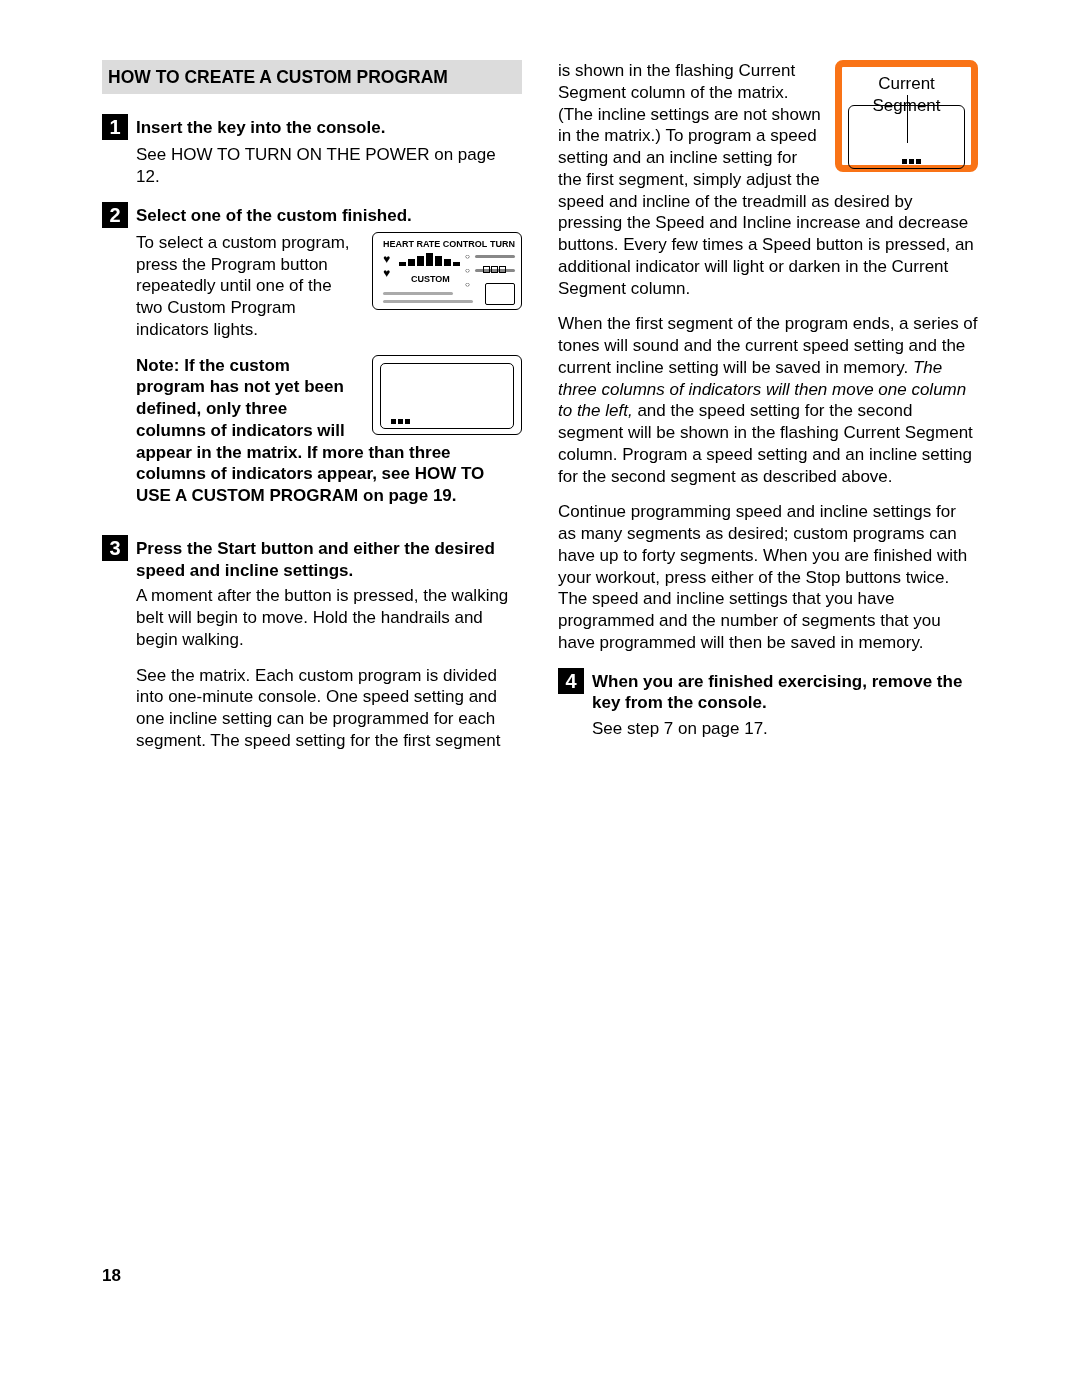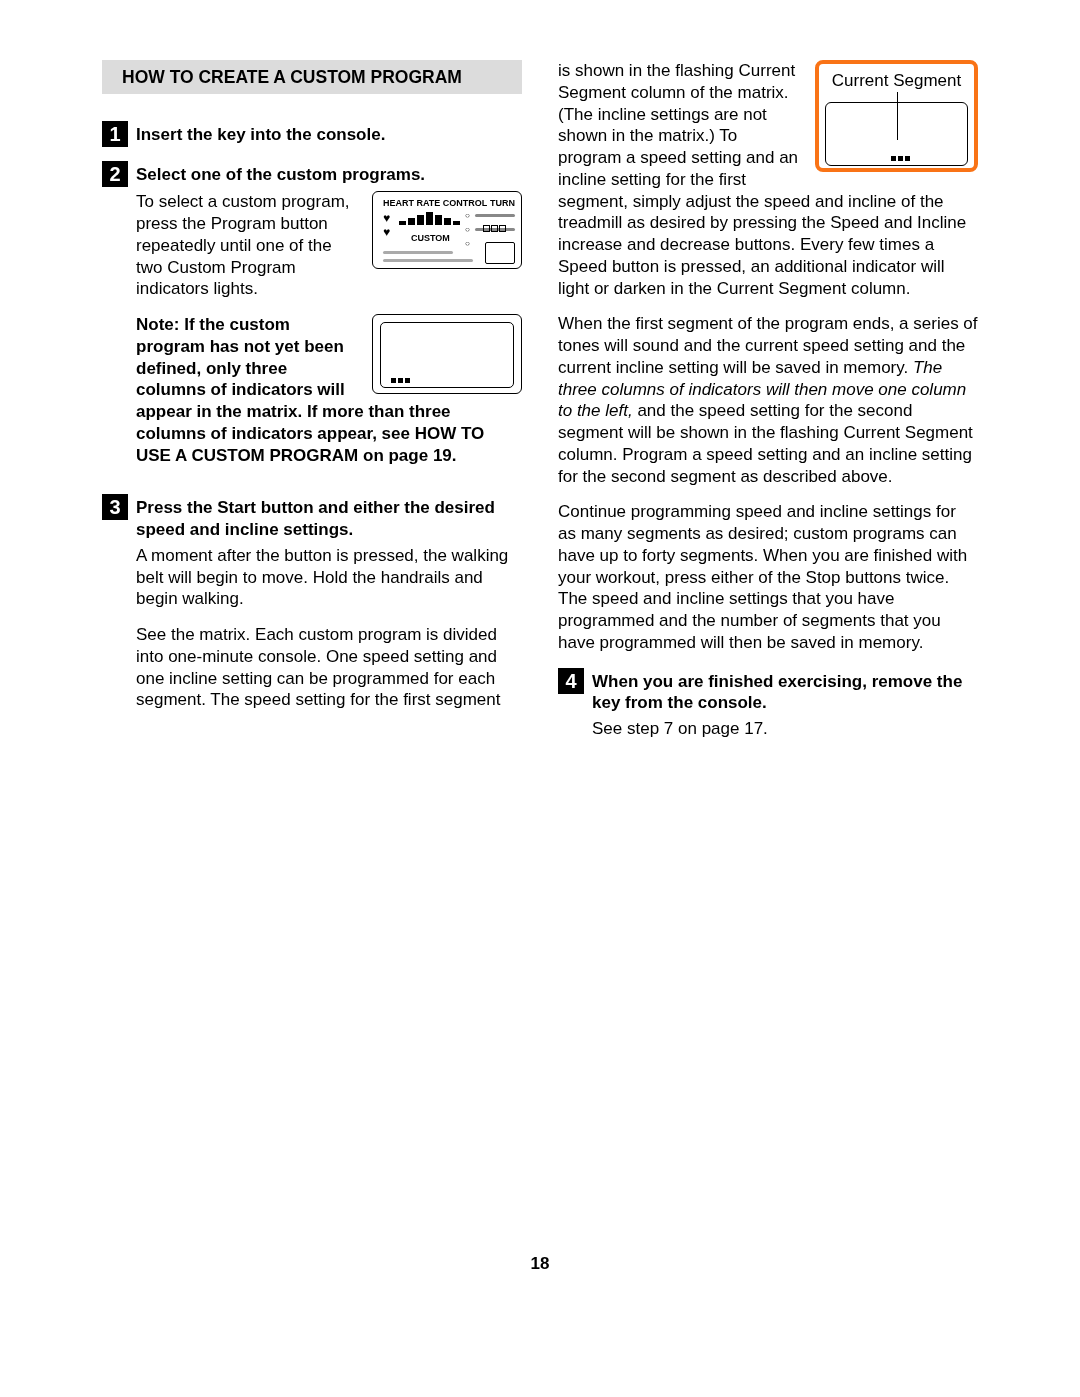--- a/index.html
+++ b/index.html
@@ -19,24 +19,24 @@
     display: flex;
     gap: 36px;
   }
   .col {
     flex: 1;
     font-size: 17px;
     line-height: 1.28;
   }
   .heading-bar {
     background: #dcdcdc;
-    padding: 6px 20px;
+    padding: 6px 6px;
     font-weight: bold;
     font-size: 17.5px;
-    margin-bottom: 27px;
+    margin-bottom: 20px;
   }
   .step {
     margin-bottom: 14px;
   }
   .step-head {
     display: flex;
     align-items: flex-start;
     margin-bottom: 4px;
   }
   .num-box {
@@ -81,23 +81,23 @@
     color: #000;
   }
   .bars {
     position: absolute;
     display: flex;
     gap: 2px;
     align-items: flex-end;
   }
   .bars span { background: #000; }
   .segbox {
-    border: 4px solid #f97316;
+    border: 7px solid #f97316;
     border-radius: 8px;
-    width: 163px;
+    width: 143px;
     height: 112px;
     float: right;
     margin-left: 14px;
     position: relative;
     box-sizing: border-box;
   }
   .segbox .label {
     position: absolute;
     top: 6px;
     left: 0; right: 0;
@@ -122,21 +122,21 @@
   }
   .squares {
     position: absolute;
     bottom: 4px;
     left: 46%;
     display: flex;
     gap: 2px;
   }
   .squares span { width: 5px; height: 5px; background: #000; }
   .pagenum {
-    text-align: center;
+    text-align: left;
     font-weight: bold;
     font-size: 17px;
     margin-top: 500px;
   }
   p { margin: 0 0 14px 0; }
   .clear { clear: both; }
 </style>
 </head>
 <body>
 
@@ -144,26 +144,27 @@
   <div class="cols">
 
     <div class="col">
       <div class="heading-bar">HOW TO CREATE A CUSTOM PROGRAM</div>
 
       <div class="step">
         <div class="step-head">
           <div class="num-box">1</div>
           <div class="step-title">Insert the key into the console.</div>
         </div>
+        <p class="indent">See HOW TO TURN ON THE POWER on page 12.</p>
       </div>
 
       <div class="step">
         <div class="step-head">
           <div class="num-box">2</div>
-          <div class="step-title">Select one of the custom programs.</div>
+          <div class="step-title">Select one of the custom finished.</div>
         </div>
         <div class="indent">
 
           <div class="float-box">
             <span class="console-label" style="top:6px;left:10px;">HEART RATE CONTROL</span>
             <span class="console-label" style="top:6px;right:6px;">TURN</span>
             <span style="position:absolute;top:19px;left:10px;font-size:12px;">♥</span>
             <span style="position:absolute;top:33px;left:10px;font-size:12px;">♥</span>
             <div class="bars" style="top:20px;left:26px;">
               <span style="width:7px;height:4px;"></span>

